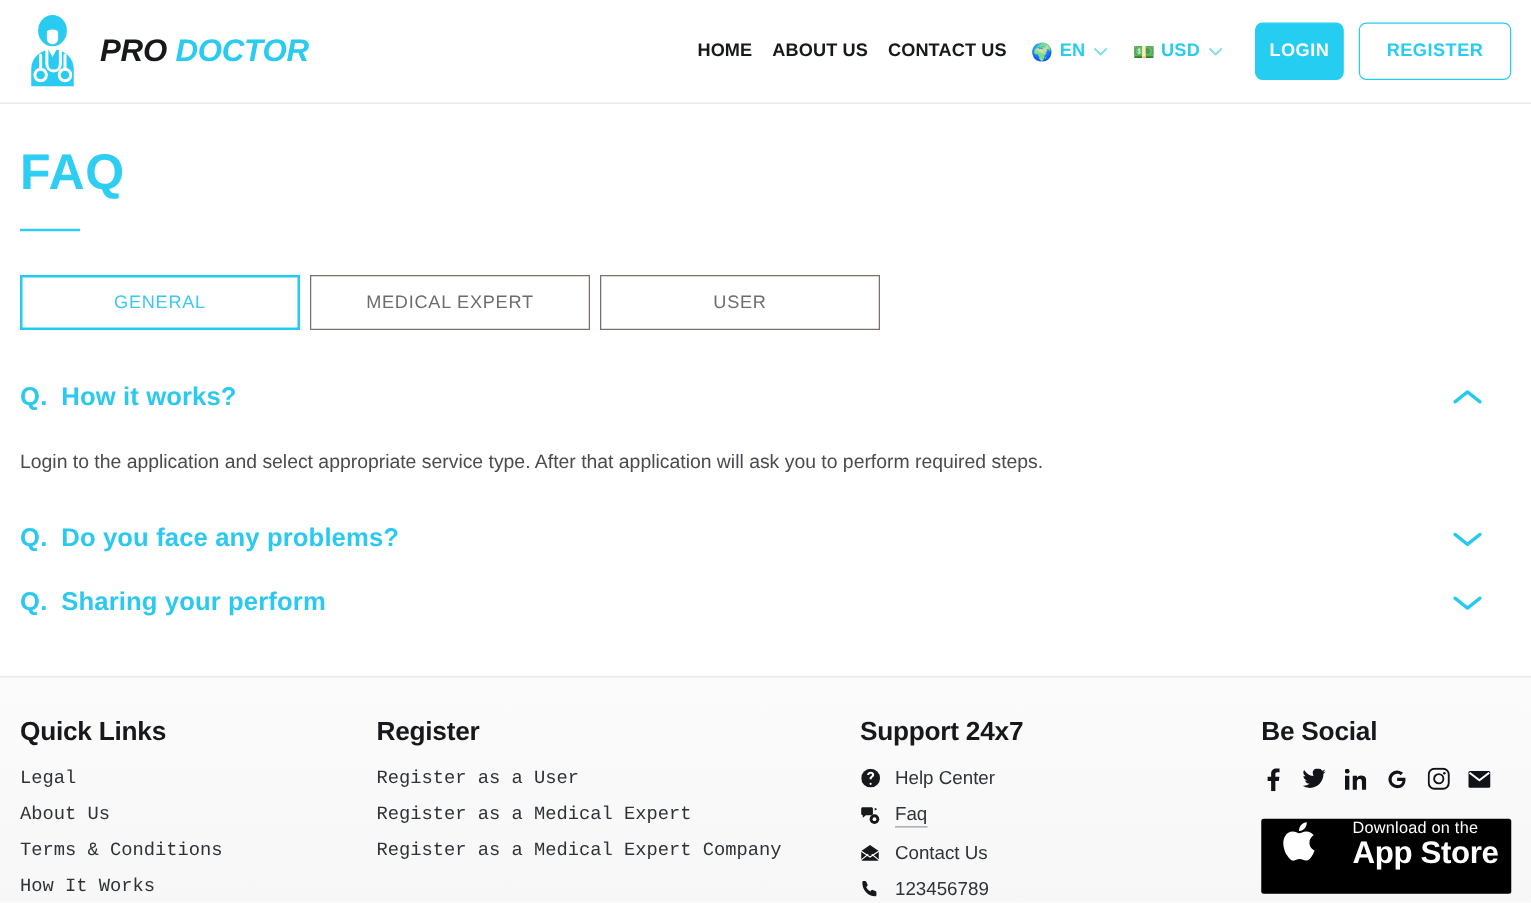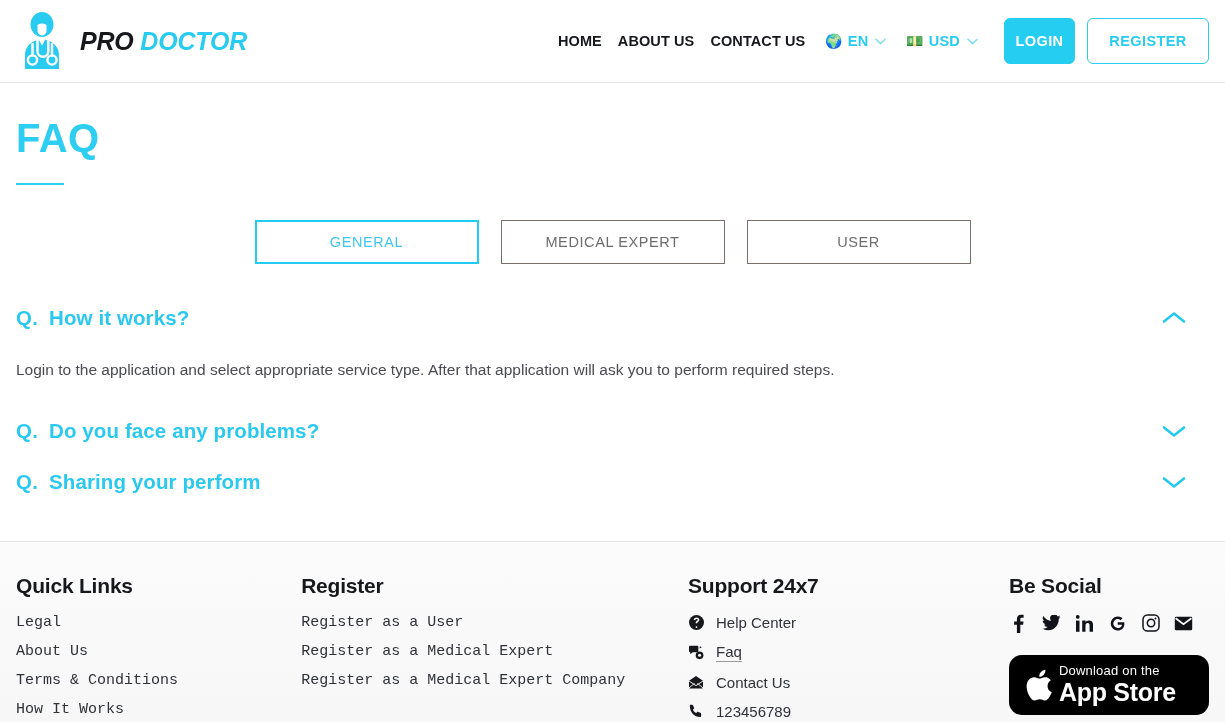--- a/index.html
+++ b/index.html
@@ -121,23 +121,22 @@
   }
   .title-rule {
     width: 48px;
     height: 2px;
     background: #2ecdf2;
     margin-top: 22px;
   }
 
   .tabs {
     display: flex;
-    gap: 22px;
+    gap: 8px;
     margin-top: 35px;
-    justify-content: center;
   }
   .tab {
     width: 224px;
     height: 44px;
     display: flex;
     align-items: center;
     justify-content: center;
     border: 1.5px solid #7a6f6a;
     color: #6d6d6d;
     font-size: 14.5px;
@@ -259,25 +258,25 @@
     align-items: center;
     justify-content: center;
     color: #111318;
     cursor: pointer;
   }
 
   .store-badge {
     width: 200px;
     height: 60px;
     background: #000000;
-    border-radius: 13px;
-    display: flex;
-    align-items: center;
+    border-radius: 2px;
+    display: flex;
+    align-items: flex-start;
     padding-left: 16px;
-    gap: 4px;
+    gap: 27px;
     cursor: pointer;
     overflow: hidden;
   }
   .badge-text { display: flex; flex-direction: column; line-height: 1.05; }
   .badge-small {
     color: #ffffff;
     font-size: 13px;
     letter-spacing: 0.2px;
   }
   .badge-big {

